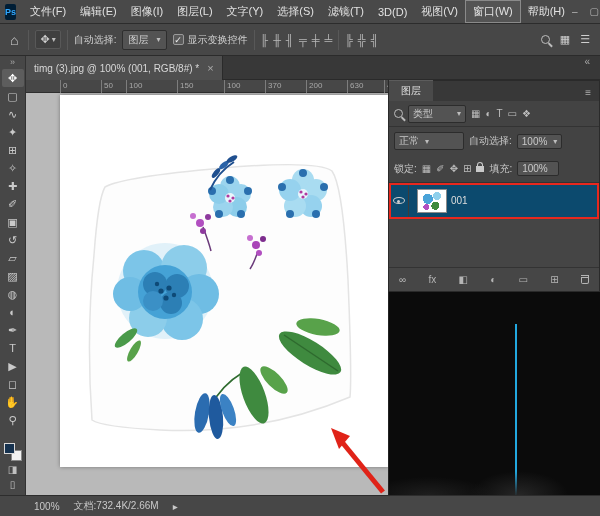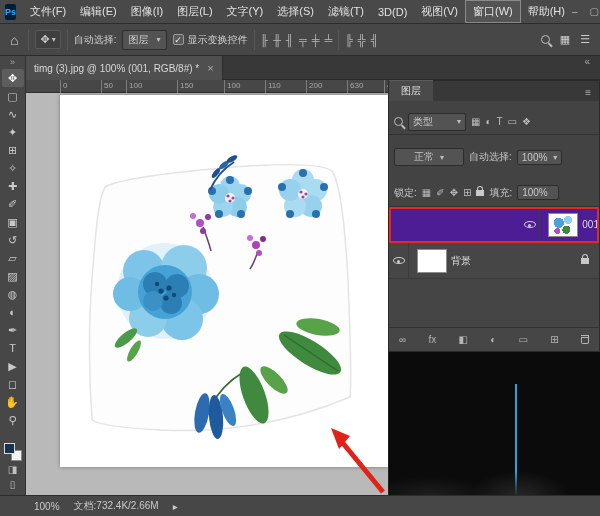--- a/index.html
+++ b/index.html
@@ -51,29 +51,29 @@
   .ruler-tick span { position:absolute; left:2px; top:1px; font-size:8px; color:#a8a8a8; }
   .doc { position:absolute; left:34px; top:15px; width:328px; height:372px; background:#ffffff; box-shadow:0 0 4px rgba(0,0,0,.35); }
   .arrow-overlay { position:absolute; inset:0; pointer-events:none; }
 
   
   .dock { position:absolute; top:80px; left:388px; right:0; bottom:21px; background:#3a3a3a; display:flex; flex-direction:column; }
   .layers-panel { background:#434343; border:1px solid #2a2a2a; }
   .panel-header { height:20px; background:#383838; display:flex; align-items:flex-end; }
   .panel-tab { background:#4a4a4a; color:#e0e0e0; font-size:10px; padding:3px 12px 3px; border-top:1px solid #5c5c5c; }
   .panel-menu { margin-left:auto; padding:0 8px 3px; color:#b0b0b0; font-size:10px; }
-  .prow { display:flex; align-items:center; gap:5px; padding:0 5px; font-size:10px; color:#c8c8c8;margin-top:8px; }
+  .prow { display:flex; align-items:center; gap:5px; padding:0 5px; font-size:10px; color:#c8c8c8; }
   .filter-row { height:26px; border-bottom:1px solid #333; }
   .mini-select { display:flex; align-items:center; gap:6px; background:#535353; border:1px solid #2c2c2c; border-radius:2px; padding:1px 4px; font-size:10px; }
   .blend-row { height:28px; }
   .lock-row { height:28px; border-bottom:1px solid #333; }
   .picon { font-size:10px; color:#bdbdbd; }
   .layer-list { background:#464646; }
   .layer-row { display:flex; align-items:center; height:36px; border-bottom:1px solid #3a3a3a; font-size:10px; color:#ddd; position:relative; }
-  .layer-row.selected { background:#4c1d95; outline:2px solid #e8281e; outline-offset:-2px; z-index:2;justify-content:flex-end; }
+  .layer-row.selected { background:#0c4a6e; outline:2px solid #e8281e; outline-offset:-2px; z-index:2; }
   .eye-cell { width:20px; align-self:stretch; border-right:1px solid #3c3c3c; display:flex; align-items:center; justify-content:center; }
   .eye { position:relative; width:12px; height:7px; border:1px solid #cfcfcf; border-radius:50%; }
   .eye::after { content:''; position:absolute; left:3.5px; top:1.5px; width:3px; height:3px; background:#cfcfcf; border-radius:50%; }
   .thumb { width:30px; height:24px; margin:0 4px 0 8px; border:1px solid #8b8b8b; background:#fff; }
   .thumb.flowers { background-color:#fff; background-image:
       radial-gradient(circle at 35% 40%, #4aa3d8 0 5px, transparent 5px),
       radial-gradient(circle at 68% 28%, #8fd0ec 0 4px, transparent 4px),
       radial-gradient(circle at 62% 72%, #3e8a3c 0 4px, transparent 4px),
       radial-gradient(circle at 30% 78%, #b14fc0 0 3px, transparent 3px); }
   .thumb.checker { background:conic-gradient(#b9b9b9 0 25%, #fff 0 50%, #b9b9b9 0 75%, #fff 0) 0 0/8px 8px; }
@@ -208,21 +208,21 @@
       <div class="ruler-tick" style="left:100px">
           <span>100</span>
         </div>
       <div class="ruler-tick" style="left:151px">
           <span>150</span>
         </div>
       <div class="ruler-tick" style="left:198px">
           <span>100</span>
         </div>
       <div class="ruler-tick" style="left:239px">
-          <span>110</span>
+          <span>370</span>
         </div>
       <div class="ruler-tick" style="left:280px">
           <span>200</span>
         </div>
       <div class="ruler-tick" style="left:321px">
           <span>630</span>
         </div>
       <div class="ruler-tick" style="left:358px">
           <span>400</span>
         </div>
@@ -343,21 +343,21 @@
           <span class="arrow">▾</span>
         </span>
         <span class="picon">▦</span>
         <span class="picon">◐</span>
         <span class="picon">T</span>
         <span class="picon">▭</span>
         <span class="picon">❖</span>
       </div>
 
       <div class="prow blend-row">
-        <span class="mini-select" style="width:70px;justify-content:center">
+        <span class="mini-select" style="width:70px;justify-content:flex-start">
           <span>正常</span>
           <span class="arrow">▾</span>
         </span>
         <span>自动选择:</span>
         <span class="mini-select">
           <span>100%</span>
           <span class="arrow">▾</span>
         </span>
       </div>
 
@@ -376,28 +376,20 @@
       </div>
 
       <div class="layer-list">
         <div class="layer-row selected">
           <div class="eye-cell">
               <span class="eye"></span>
             </div>
           <div class="thumb flowers"></div>
           <span>001</span>
         </div>
-        <div class="layer-row">
-          <div class="eye-cell">
-              <span class="eye"></span>
-            </div>
-          <div class="thumb"></div>
-          <span>背景</span>
-          <span class="lock-glyph"><span class="css-lock"></span></span>
-        </div>
       </div>
 
       <div class="panel-spacer"></div>
 
       <div class="panel-bottom">
         <span>∞</span>
         <span>fx</span>
         <span>◧</span>
         <span>◐</span>
         <span>▭</span>

